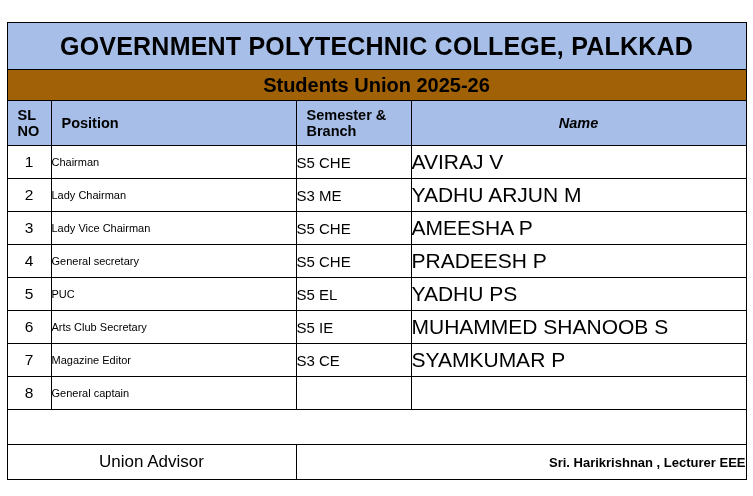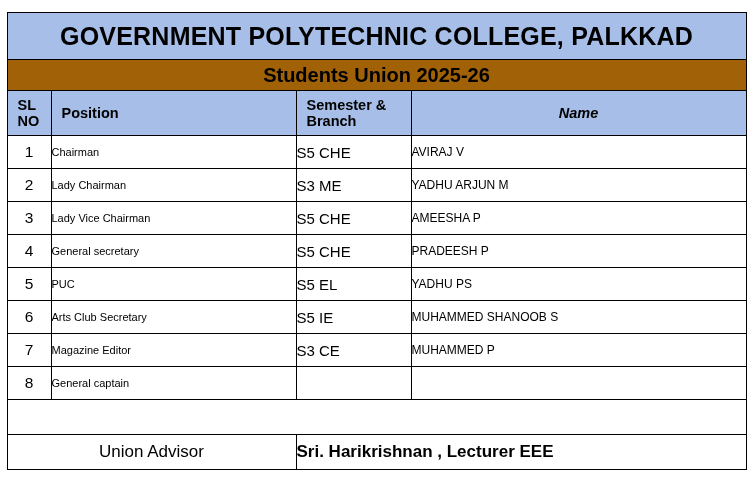--- a/index.html
+++ b/index.html
@@ -18,21 +18,21 @@
     position: relative;
     width: 753px;
     height: 496px;
     box-sizing: border-box;
     padding: 8px 6px 6px 6px;
   }
   table.union {
     border-collapse: collapse;
     table-layout: fixed;
     width: 740px;
-    margin: 4px auto;
+    margin: 14px auto;
   }
   table.union td, table.union th {
     border: 1px solid #000000;
     padding: 0;
     vertical-align: middle;
   }
   .title-cell {
     background: #a7bfe8;
     text-align: center;
     font-size: 25px;
@@ -77,21 +77,21 @@
     padding-bottom: 2px;
   }
   .sem {
     width: 115px;
     font-size: 15px;
     padding-left: 6px;
     vertical-align: top;
     padding-top: 2px;
   }
   .name {
-    font-size: 12px;
+    font-size: 21px;
     padding-left: 6px;
     vertical-align: top;
     padding-top: 2px;
   }
   .row-cell {
     height: 33px;
   }
   .spacer-cell {
     height: 34px;
     border-left: 1px solid #000;
@@ -99,22 +99,22 @@
     border-top: 1px solid #000;
     border-bottom: 1px solid #000;
   }
   .footer-label {
     text-align: center;
     font-size: 17px;
     font-weight: normal;
     height: 34px;
   }
   .footer-value {
-    text-align: left;
-    font-size: 17px;
+    text-align: right;
+    font-size: 13px;
     font-weight: bold;
     height: 34px;
   }
 </style>
 </head>
 <body>
 
 <div class="sheet">
   <table class="union">
     <colgroup>
@@ -170,21 +170,21 @@
       <tr class="row-cell">
         <td class="sl">6</td>
         <td class="pos">Arts Club Secretary</td>
         <td class="sem">S5 IE</td>
         <td class="name">MUHAMMED SHANOOB S</td>
       </tr>
       <tr class="row-cell">
         <td class="sl">7</td>
         <td class="pos">Magazine Editor</td>
         <td class="sem">S3 CE</td>
-        <td class="name">MUHAMMED P</td>
+        <td class="name">SYAMKUMAR P</td>
       </tr>
       <tr class="row-cell">
         <td class="sl">8</td>
         <td class="pos">General captain</td>
         <td class="sem"></td>
         <td class="name"></td>
       </tr>
 
       <tr>
         <td class="spacer-cell" colspan="4"></td>

